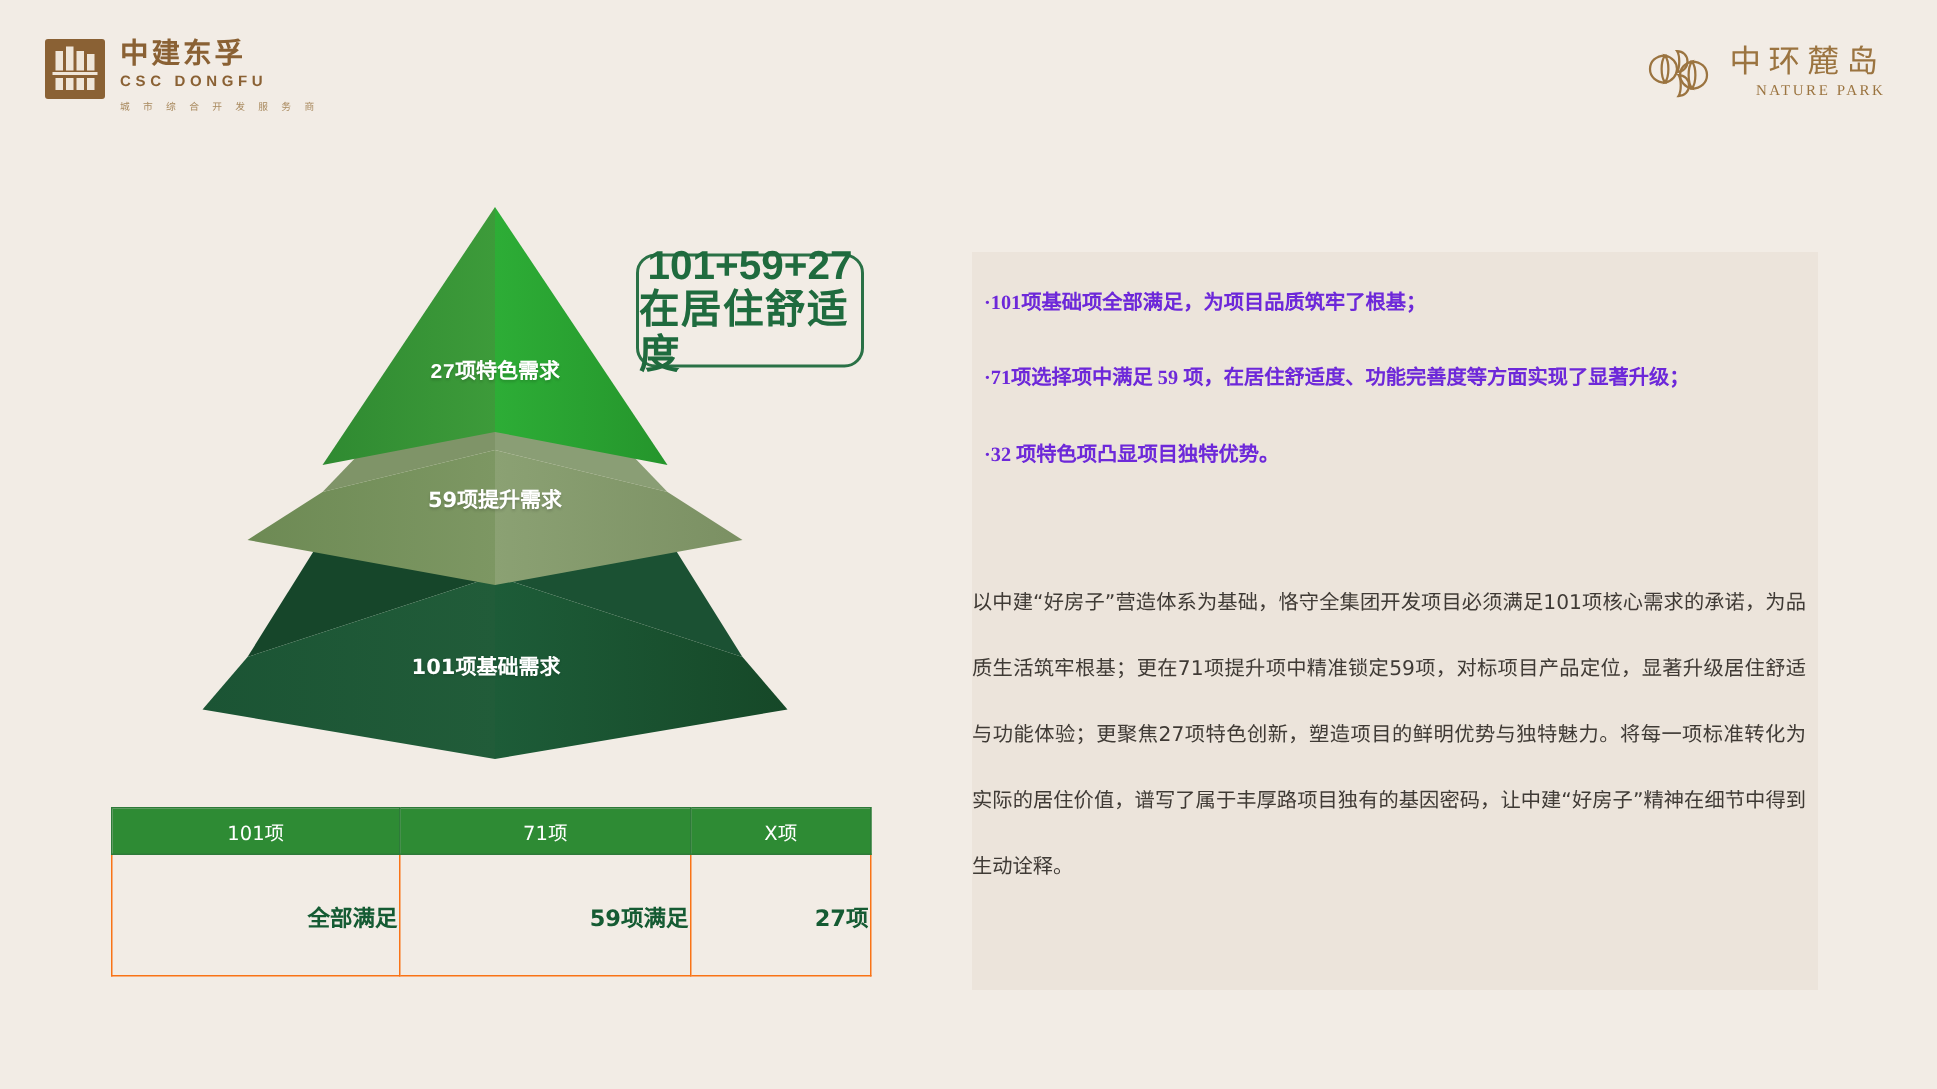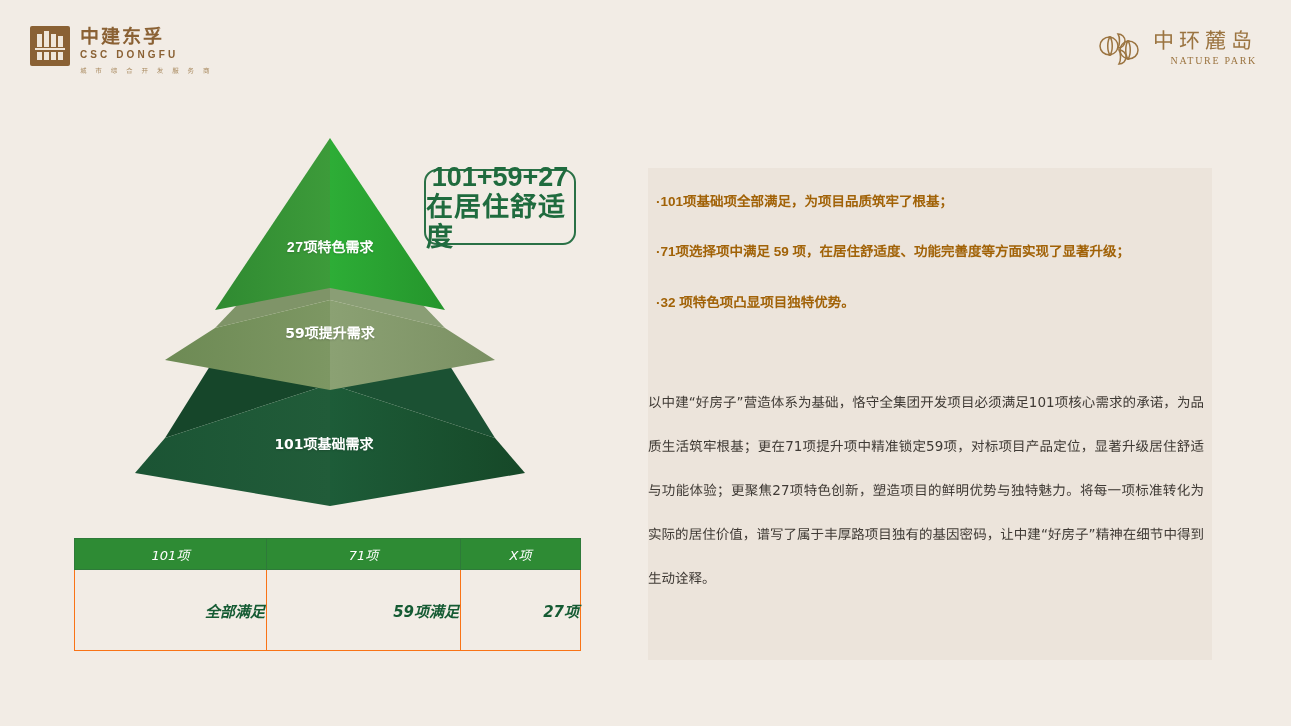--- a/index.html
+++ b/index.html
@@ -154,21 +154,20 @@
   }
 
   
   .table {
     position: absolute;
     left: 74px;
     top: 538px;
     width: 506px;
     border-collapse: collapse;
     table-layout: fixed;
-    font-style: italic;
   }
   .table th {
     background: #2e8b34;
     color: #ffffff;
     font-size: 13px;
     font-weight: normal;
     height: 28px;
     border: 1px solid #2e7a39;
     font-family: "DejaVu Sans", sans-serif;
   }
@@ -195,27 +194,27 @@
     height: 492px;
     background: #ece4db;
   }
   .bullets {
     position: absolute;
     left: 8px;
     top: 24px;
     right: 14px;
   }
   .bullet {
-    color: #a16207;
+    color: #6d28d9;
     font-size: 13.5px;
     font-weight: bold;
     line-height: 1.5;
     margin-bottom: 30px;
     white-space: nowrap;
-    font-family: Liberation Sans, sans-serif;
+    font-family: Liberation Serif, serif;
   }
   .paragraph {
     position: absolute;
     left: 0px;
     top: 212px;
     width: 556px;
     color: #3f3a35;
     font-size: 13.5px;
     line-height: 44px;
     text-align: justify;

